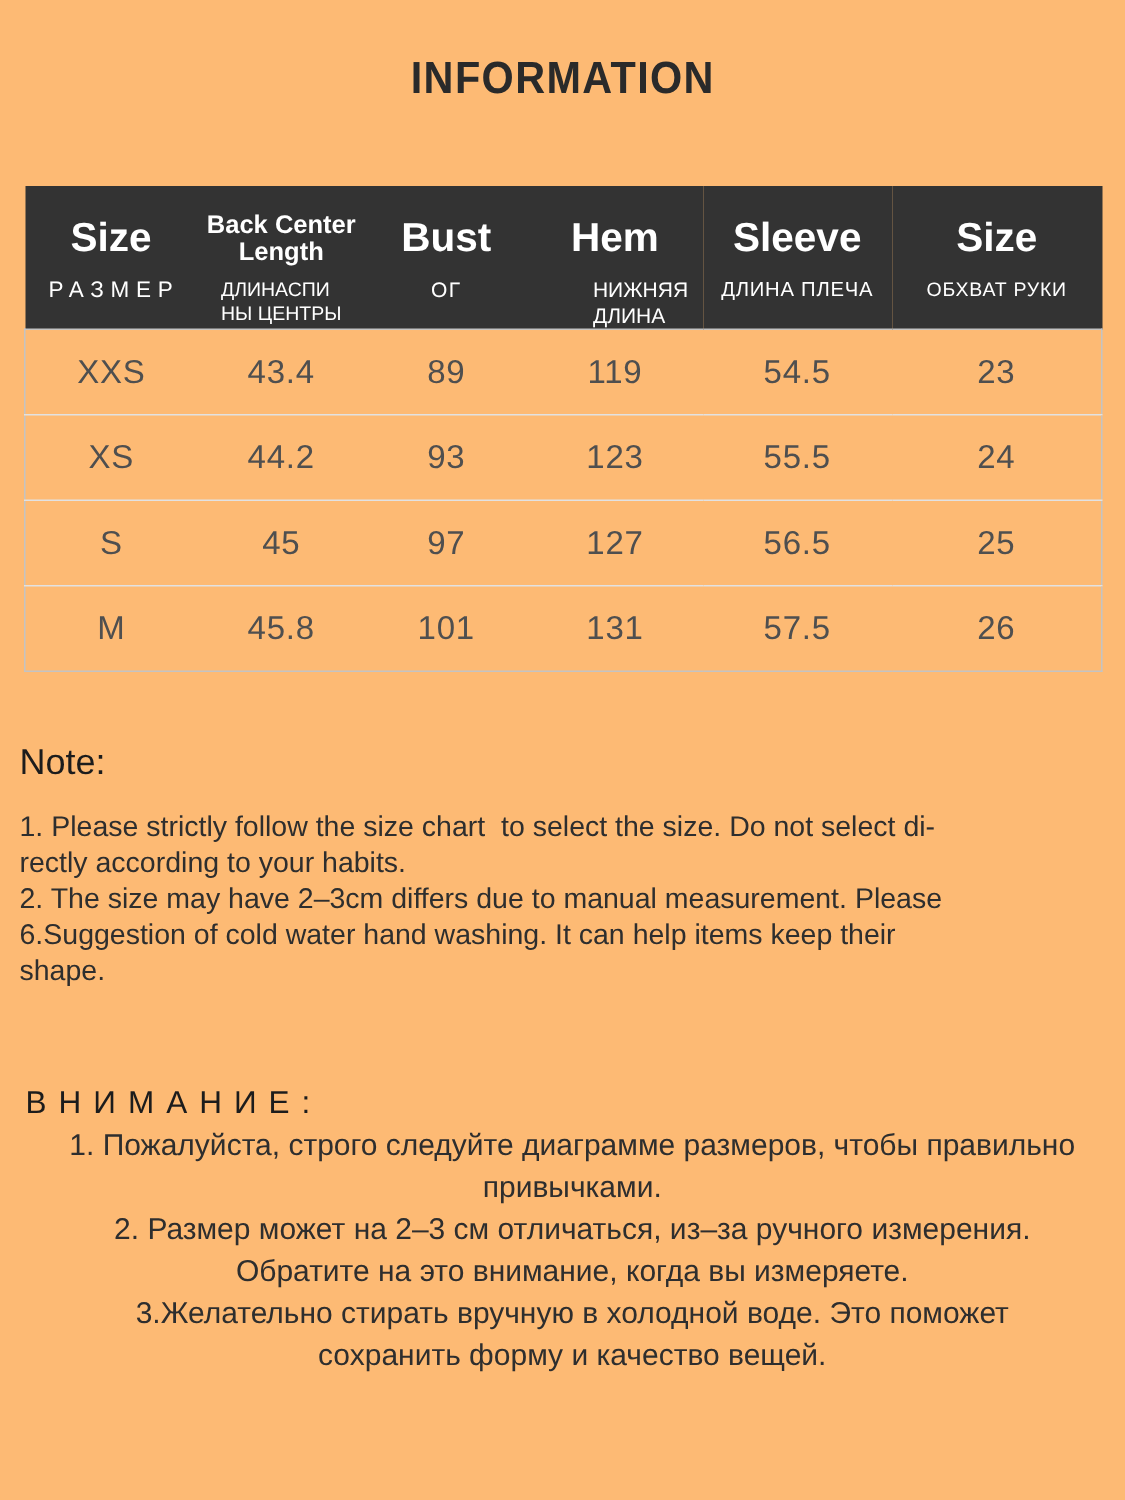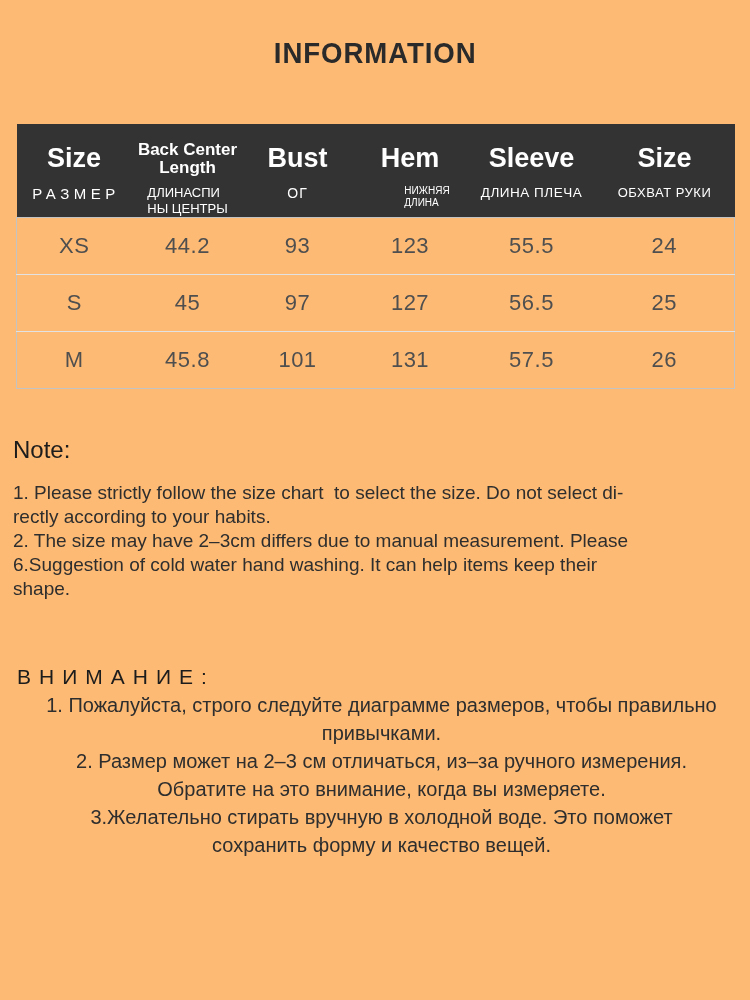--- a/index.html
+++ b/index.html
@@ -52,21 +52,21 @@
   .hd-en {
     height: 47px;
     display: flex; flex-direction: column; justify-content: center; align-items: center;
     font-size: 27px; font-weight: 600; line-height: 1.03;
   }
   .hd-en.two { font-size: 17px; }
   .hd-ru { margin-top: 3px; font-size: 13px; line-height: 1.22; text-align: center; }
   .hd-ru.left { text-align: left; }
   .ru-razmer { font-size: 15px; letter-spacing: 4.5px; padding-left: 4px; }
   .ru-og { font-size: 14px; letter-spacing: 1px; }
-  .ru-hem { font-size: 10px; margin-left: 34px; }
+  .ru-hem { font-size: 14px; margin-left: 34px; }
   .ru-sleeve { font-size: 13.5px; letter-spacing: 0.5px; }
   .ru-cuff { font-size: 13px; letter-spacing: 0.5px; }
 
   tbody { border: 1px solid #c3c3c3; }
   tbody td {
     height: 57px;
     text-align: center;
     vertical-align: middle;
     font-size: 22px;
     letter-spacing: 0.5px;
@@ -161,20 +161,28 @@
         </th>
         <th>
           <div class="hd">
             <div class="hd-en">Size</div>
             <div class="hd-ru ru-cuff">ОБХВАТ РУКИ</div>
           </div>
         </th>
       </tr>
     </thead>
     <tbody>
+      <tr>
+        <td>XXS</td>
+        <td>43.4</td>
+        <td>89</td>
+        <td>119</td>
+        <td>54.5</td>
+        <td>23</td>
+      </tr>
       <tr>
         <td>XS</td>
         <td>44.2</td>
         <td>93</td>
         <td>123</td>
         <td>55.5</td>
         <td>24</td>
       </tr>
       <tr>
         <td>S</td>

